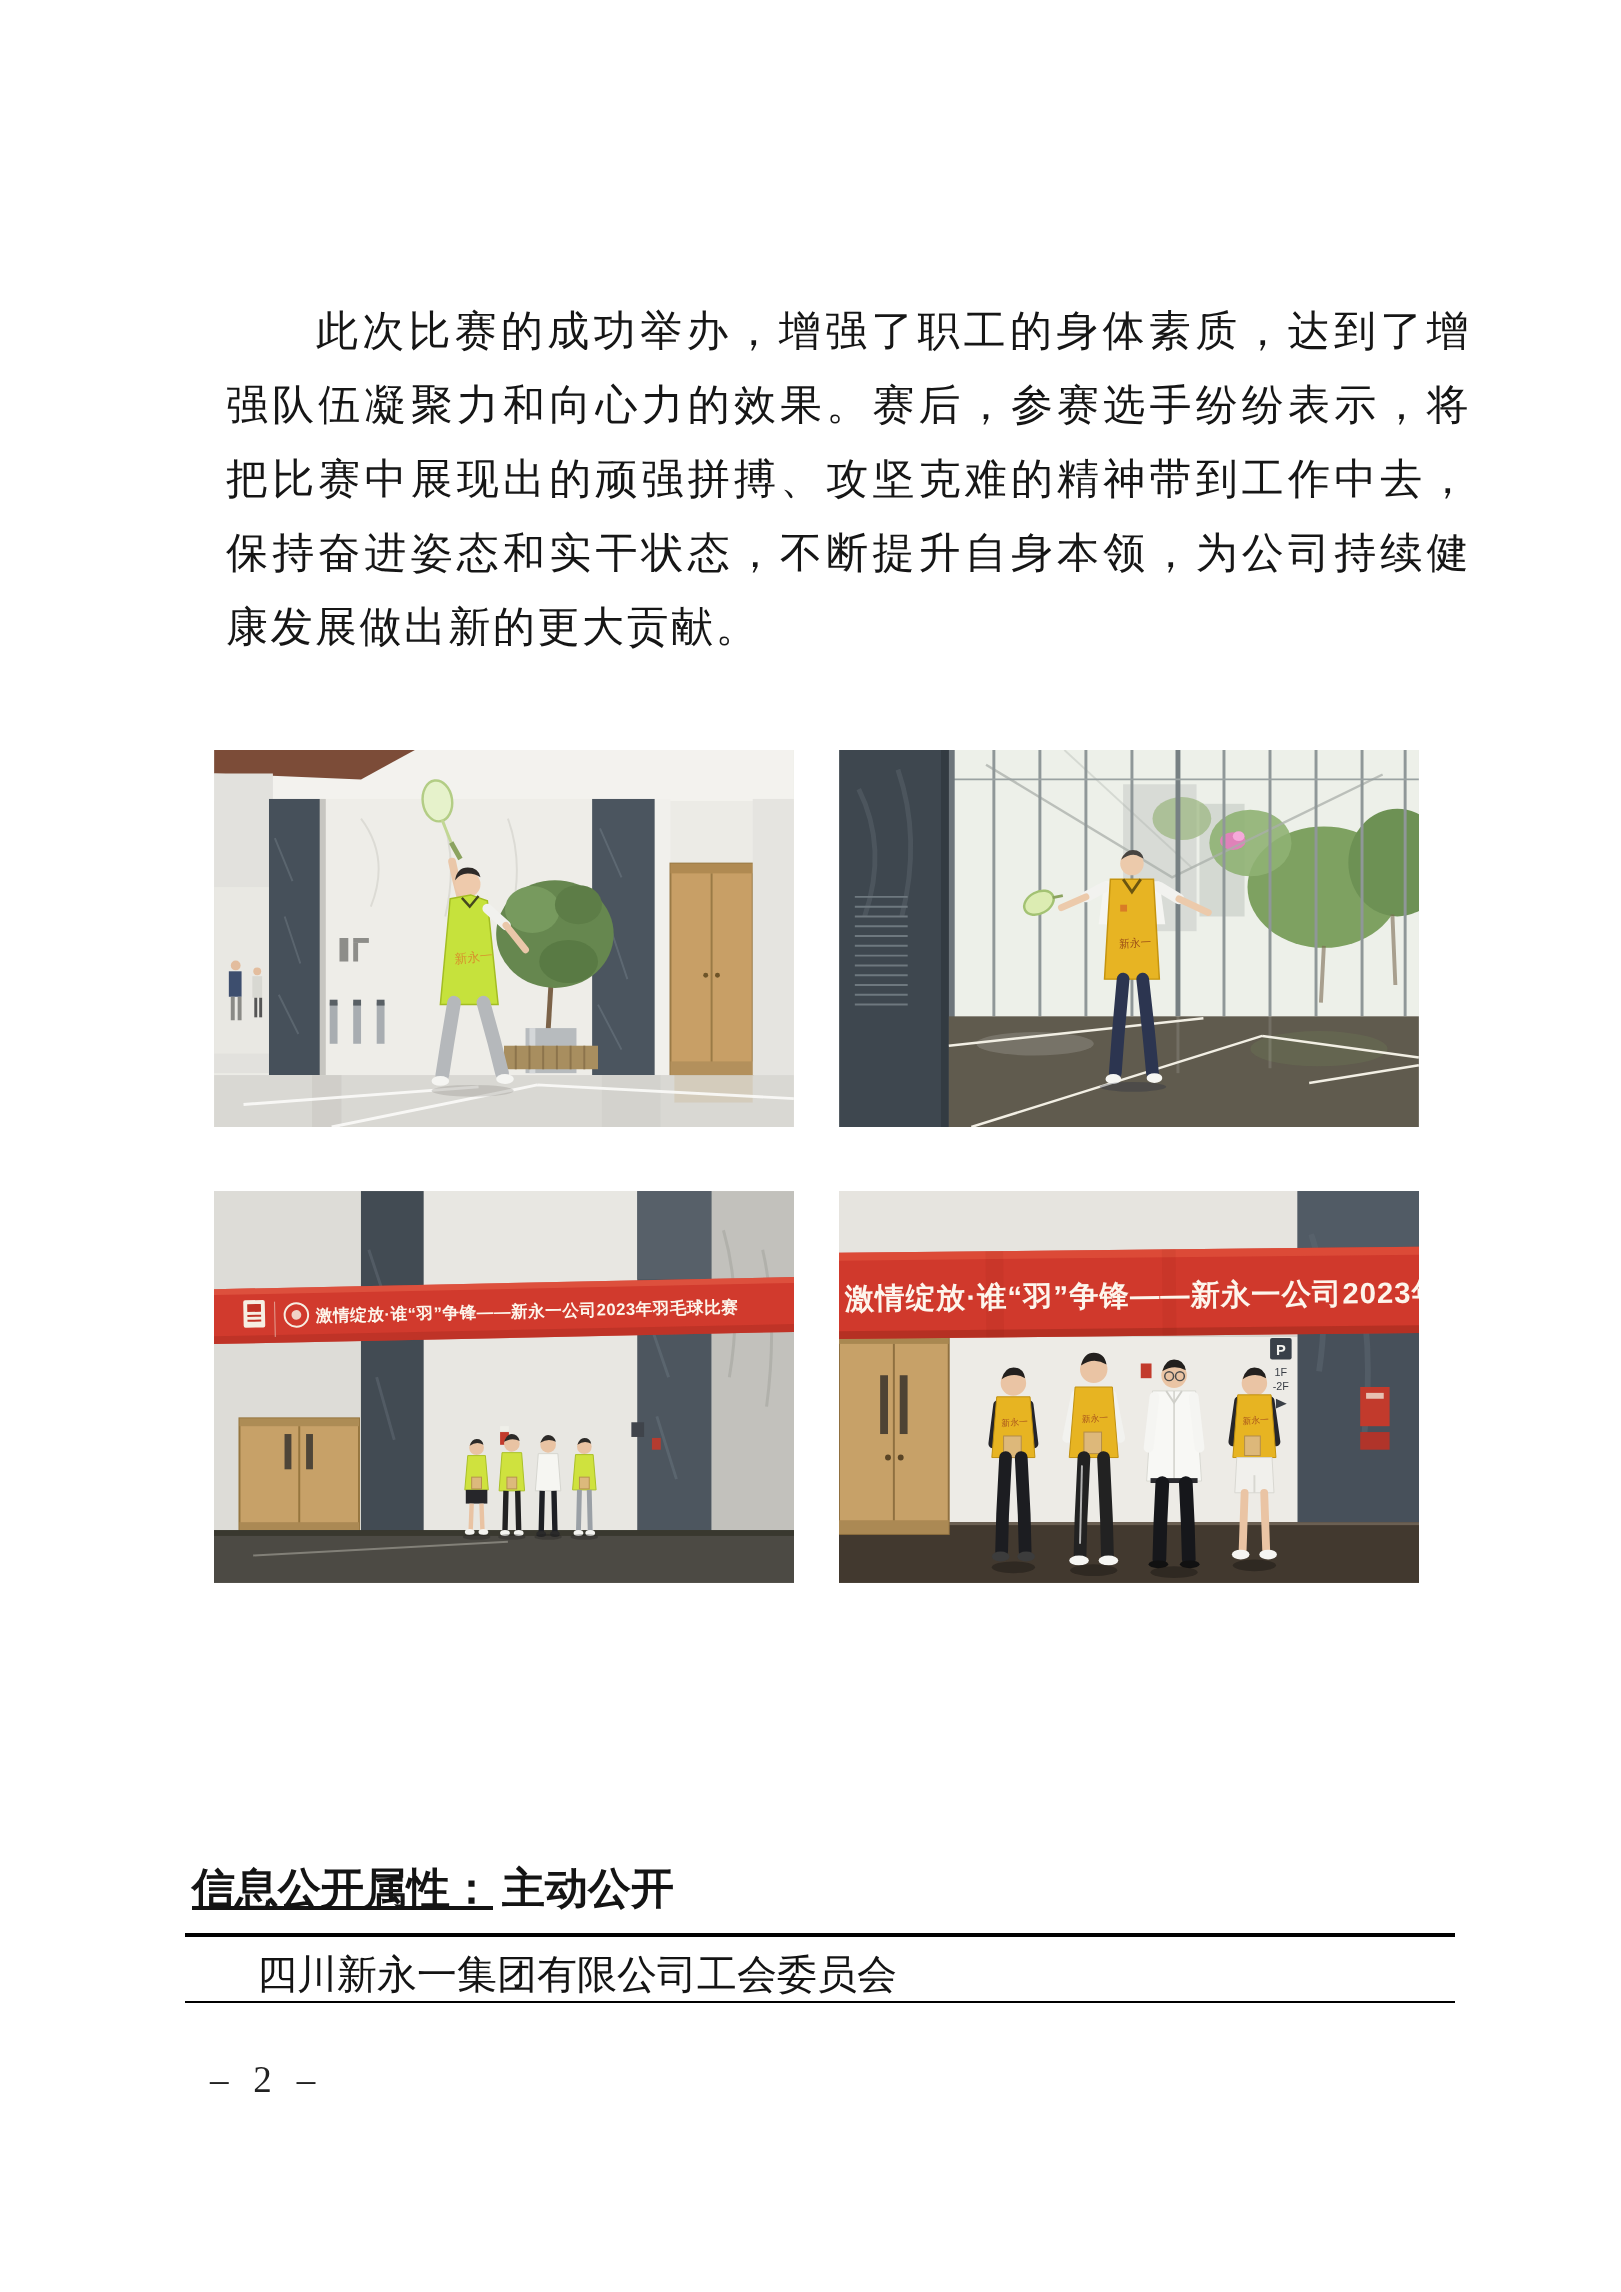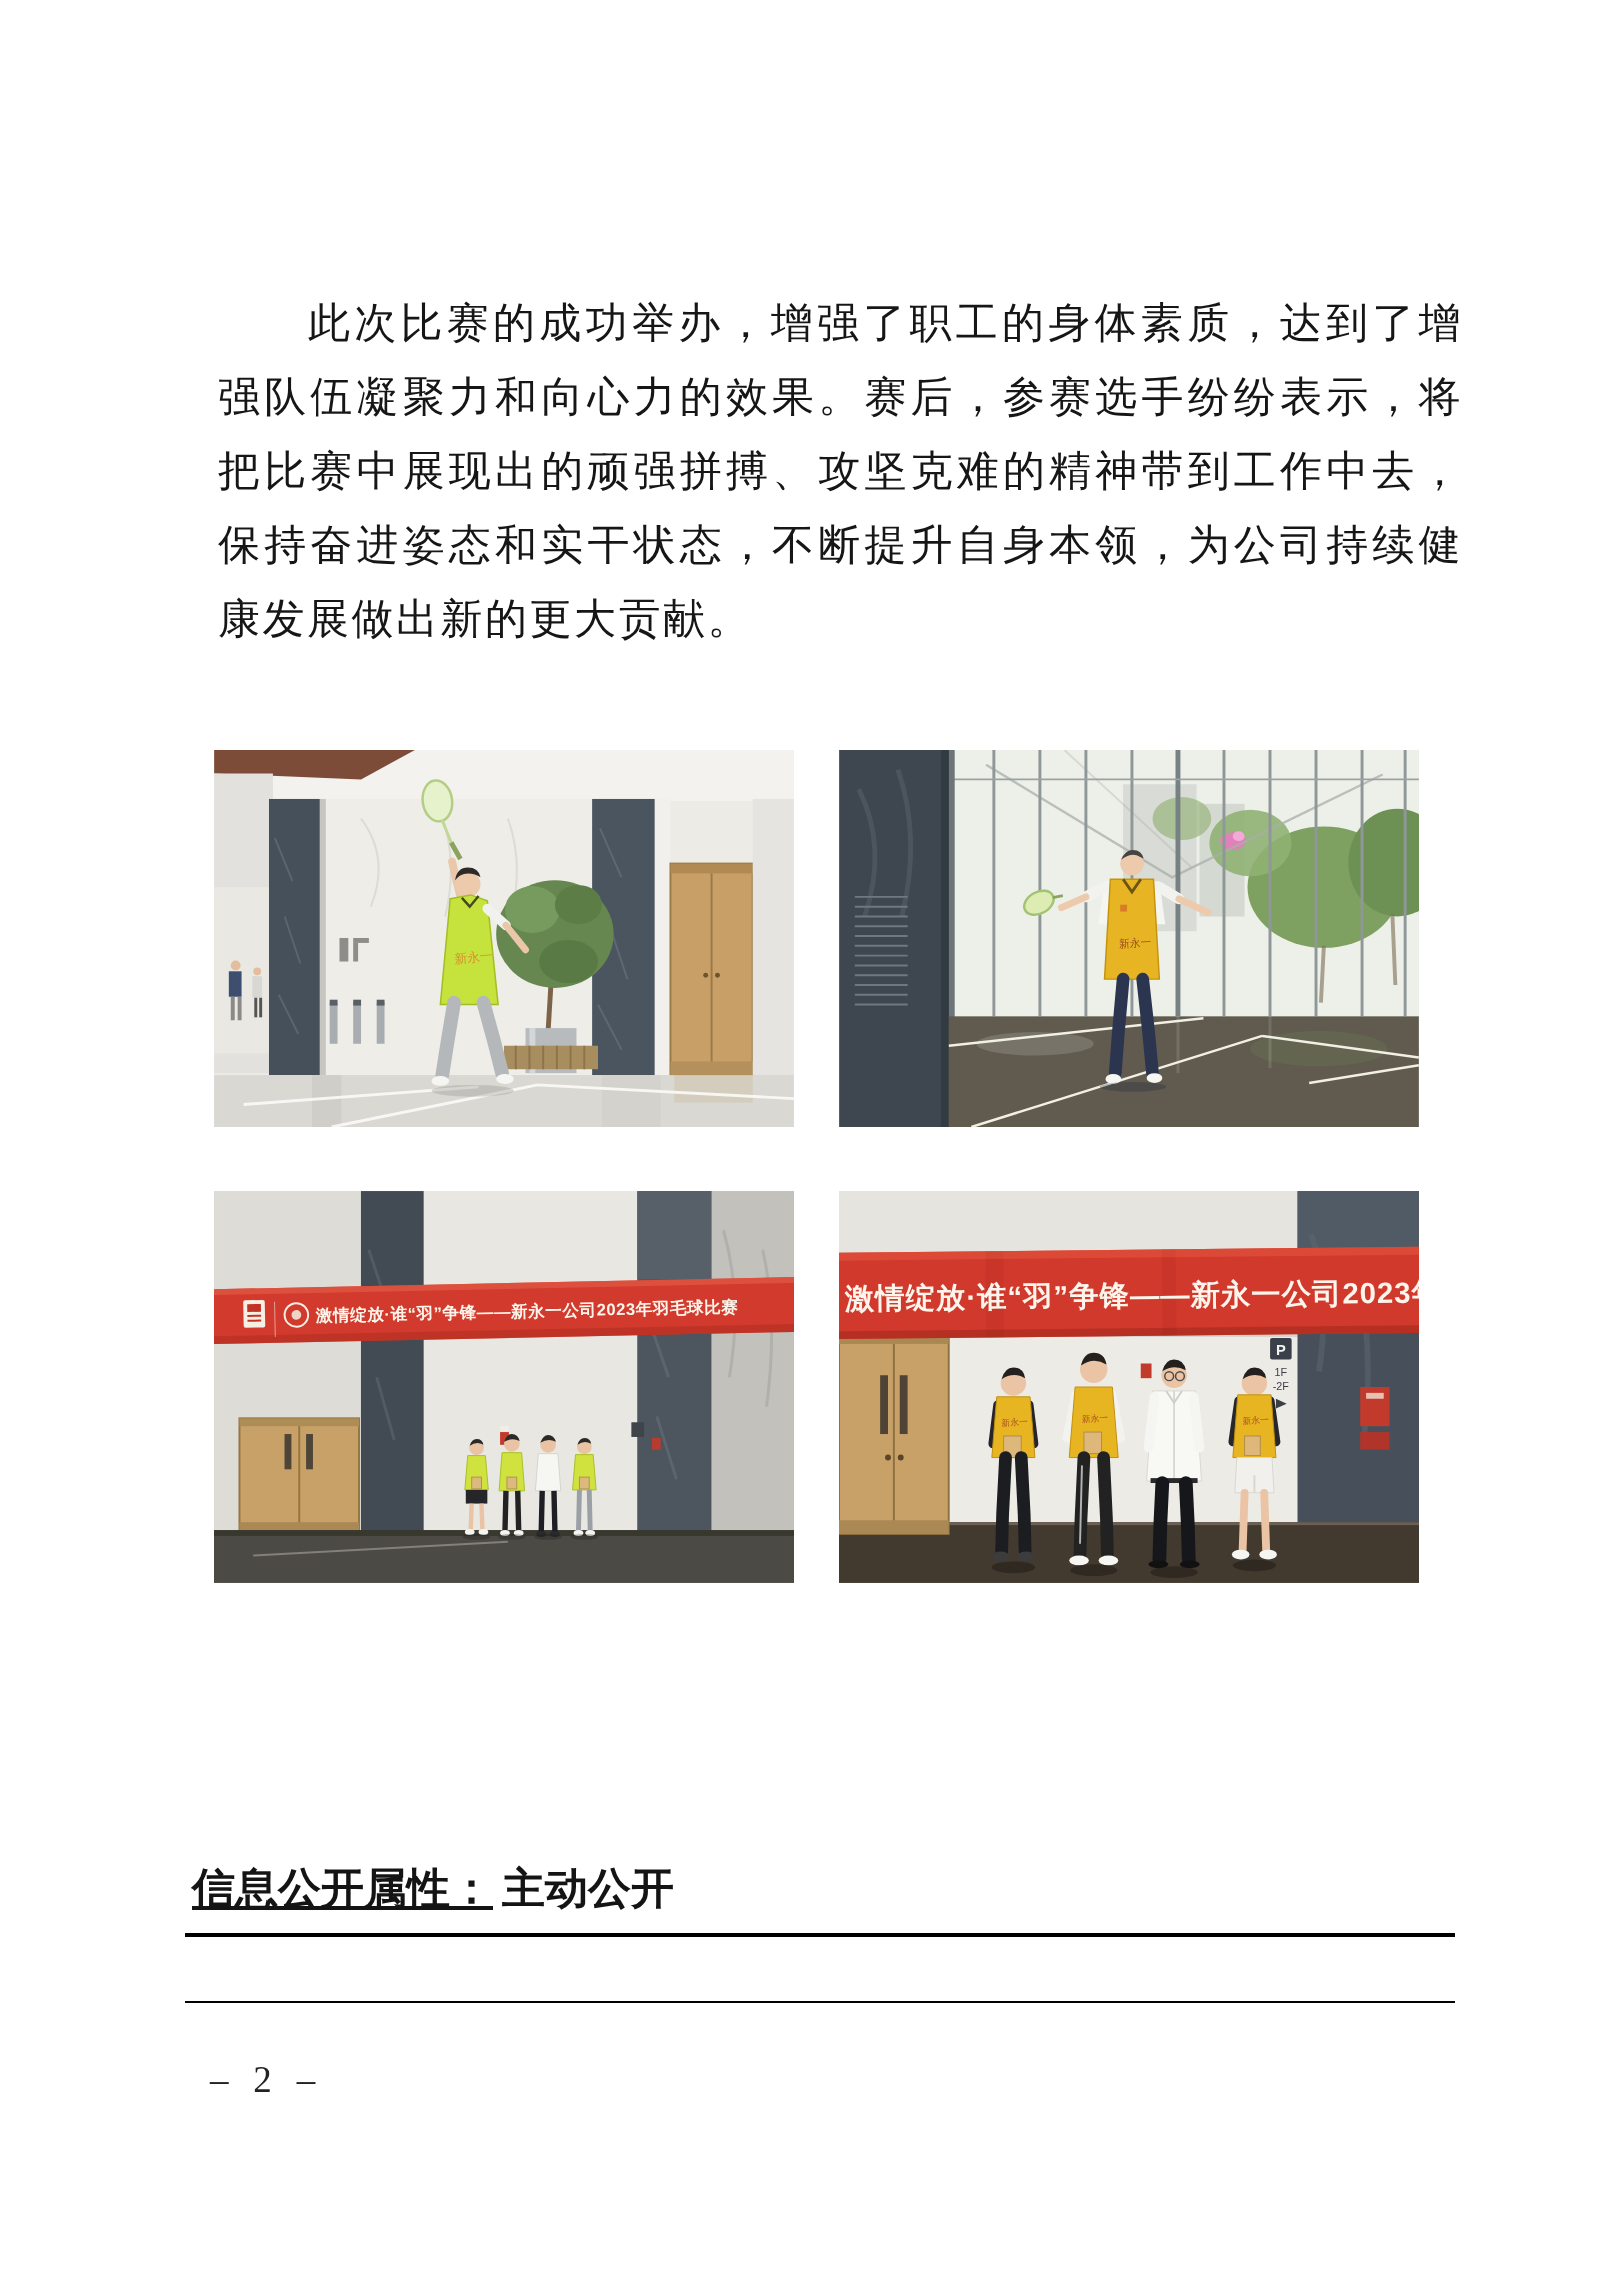--- a/index.html
+++ b/index.html
@@ -8,21 +8,21 @@
     width:1621px;height:2293px;
     background:#ffffff;
     margin:0 auto;
     overflow:hidden;
     font-family:"Liberation Serif","DejaVu Serif",serif;
     color:#141414;
   }
   .para{
     position:absolute;
     left:218px;top:286px;width:1245px;
-    margin:0;
+    margin:8px;
     font-size:42px;line-height:74px;
     letter-spacing:2.5px;
     text-align:justify;
     text-indent:90px;
     color:#161616;
   }
   .photo{
     position:absolute;
     overflow:hidden;
     background:#e8e7e3;
@@ -419,19 +419,20 @@
       </g>
     </svg>
   </div>
 
   <div class="disclosure">
     <span class="lab">信息公开属性：</span><span class="val">主动公开</span>
   </div>
 
   <div class="rule thick"></div>
 
+  <div class="issuer">四川新永一集团有限公司工会委员会</div>
 
   <div class="rule thin"></div>
 
   <div class="pageno">– 2 –</div>
 
 </div>
 
 
 </body></html>

